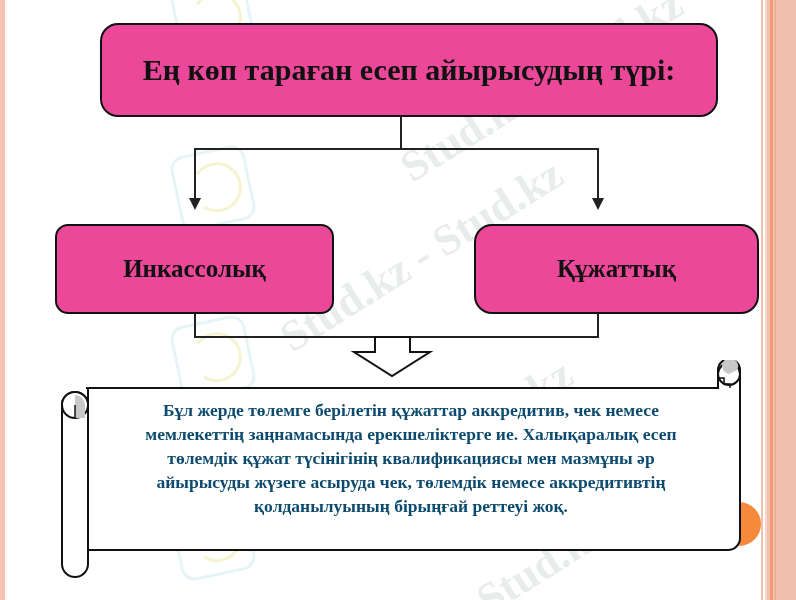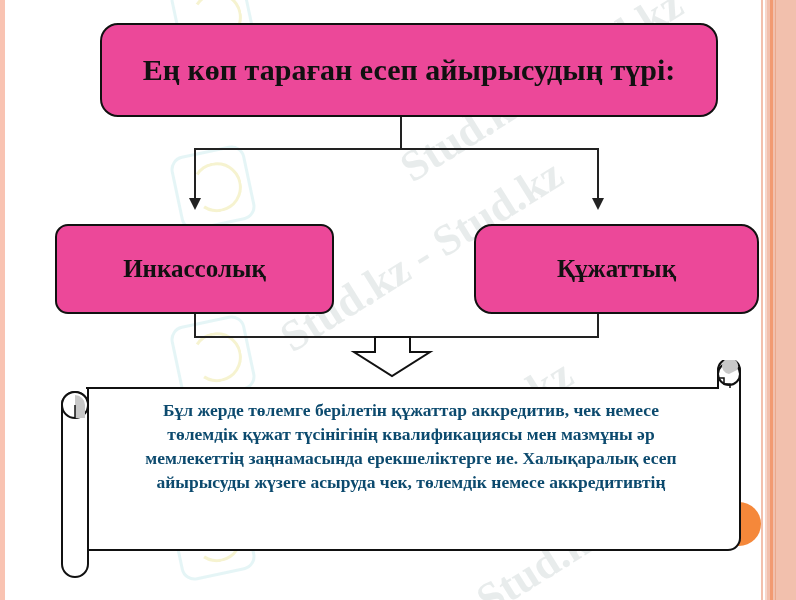--- a/index.html
+++ b/index.html
@@ -94,16 +94,17 @@
   <path d="M 660 28 L 660 18 L 666 18 L 666 24 L 672 24 L 672 28" fill="none" stroke="#111" stroke-width="1.5"></path>
 
   <rect x="4" y="32" width="26" height="185" rx="13" ry="13" fill="#ffffff" stroke="#111" stroke-width="2"></rect>
   <circle cx="17" cy="45" r="13" fill="#ffffff" stroke="#111" stroke-width="2"></circle>
   <path d="M 17 35 A 10 10 0 0 1 27 45 L 27 58 L 17 58 Z" fill="#c8c8c8" stroke="none"></path>
   <line x1="17" y1="45" x2="17" y2="58" stroke="#111" stroke-width="1.5"></line>
 </svg>
 
 <div class="scroll-text">
   <div>Бұл жерде төлемге берілетін құжаттар аккредитив, чек немесе</div>
+  <div>мемлекеттің заңнамасында ерекшеліктерге ие. Халықаралық есеп</div>
   <div>төлемдік құжат түсінігінің квалификациясы мен мазмұны әр</div>
-  <div>мемлекеттің заңнамасында ерекшеліктерге ие. Халықаралық есеп</div>
   <div>айырысуды жүзеге асыруда чек, төлемдік немесе аккредитивтің</div>
+  <div>қолданылуының бірыңғай реттеуі жоқ.</div>
 </div>
 
 </body></html>

